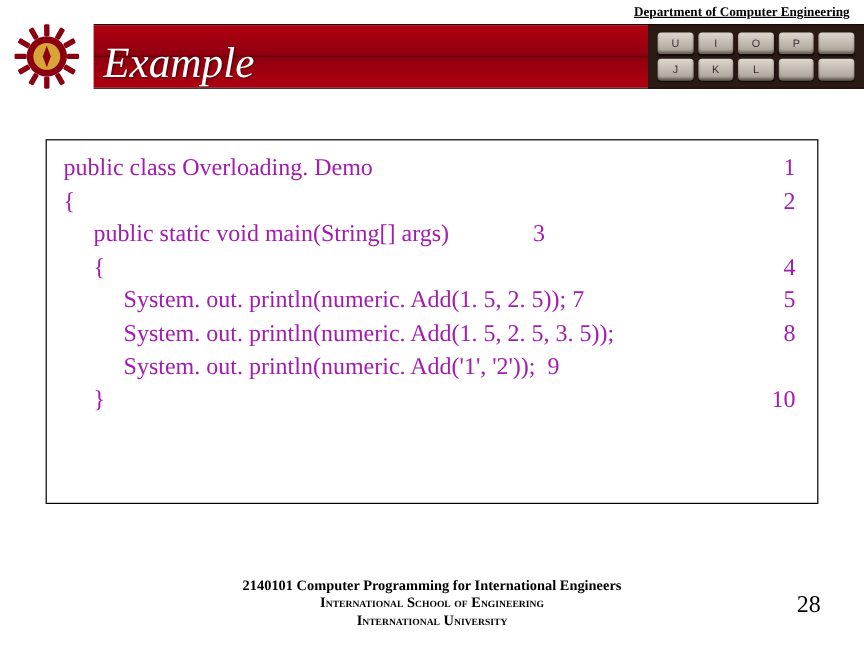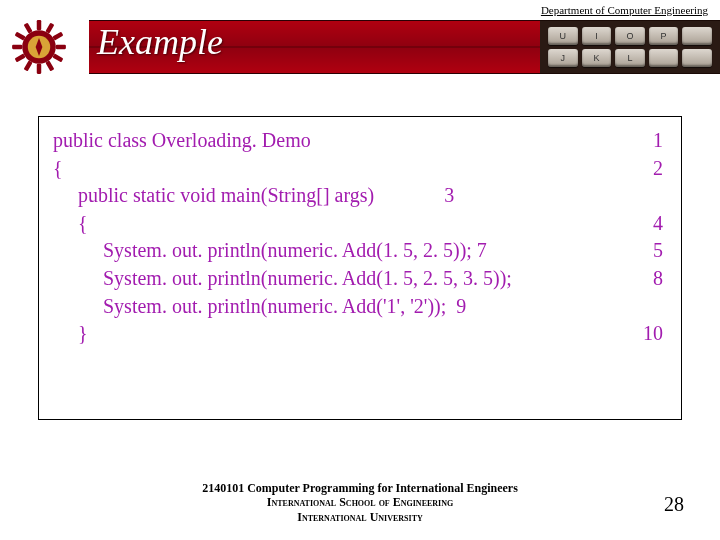--- a/index.html
+++ b/index.html
@@ -9,21 +9,21 @@
     background: #fff;
     font-family: "Times New Roman", Times, serif;
     position: relative;
     overflow: hidden;
   }
   .header-dept {
     position: absolute;
     top: 4px;
     right: 12px;
     font-size: 11px;
-    font-weight: normal;
+    font-weight: bold;
     text-decoration: underline;
     color: #000;
   }
   .title-bar {
     position: absolute;
     top: 20px;
     left: 0;
     width: 720px;
     height: 54px;
     display: flex;
@@ -39,25 +39,24 @@
     width: 56px;
     height: 56px;
     position: relative;
   }
   .gear svg { display: block; }
   .title-bar-mid {
     flex: 1;
     background: linear-gradient(to bottom,
       #b00010 0%, #900010 48%, #5a0008 50%, #900010 52%, #b00010 100%);
     display: flex;
-    align-items: flex-start;
+    align-items: flex-end;
     padding-left: 8px;
     border-top: 1px solid #2a0004;
     border-bottom: 1px solid #2a0004;
-    margin-left: 11px;
   }
   .title-text {
     font-size: 36px;
     font-style: italic;
     color: #fff;
     font-family: "Times New Roman", serif;
     text-shadow: 1px 1px 2px rgba(0,0,0,0.5);
   }
   .title-bar-right {
     width: 180px;

